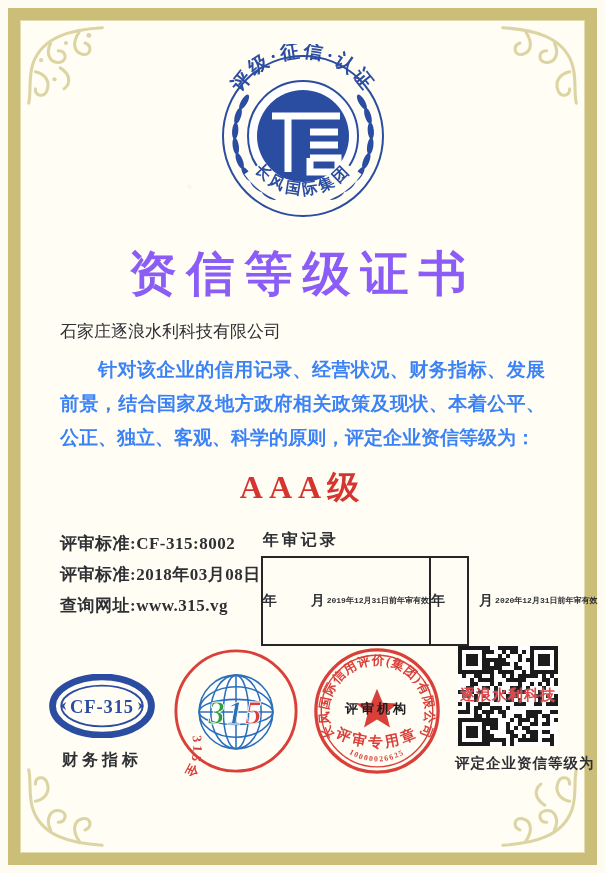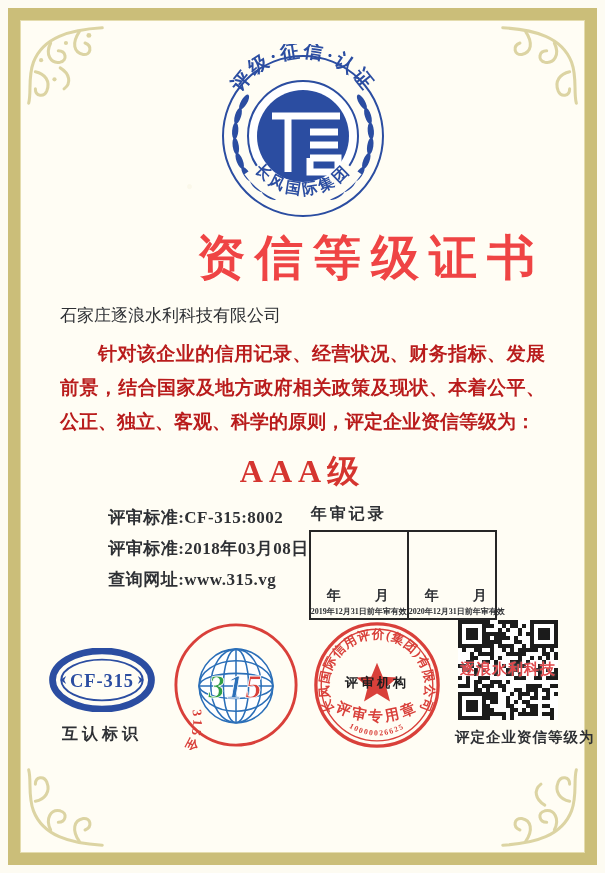--- a/index.html
+++ b/index.html
@@ -18,47 +18,47 @@
       #fffdf4;
   }
   .flourish{position:absolute;width:86px;height:86px;opacity:.9;}
   .flourish.tl{top:22px;left:22px;}
   .flourish.tr{top:22px;right:22px;transform:scaleX(-1);}
   .flourish.bl{bottom:22px;left:22px;transform:scaleY(-1);}
   .flourish.br{bottom:22px;right:22px;transform:scale(-1,-1);}
   .inner{position:absolute;inset:20px;padding:0 40px;}
   .emblem-wrap{text-align:center;margin-top:24px;}
   .title{
-    margin-top:2px;text-align:right;
+    margin-top:18px;text-align:center;
     font-family:"Liberation Sans","DejaVu Sans",sans-serif;
-    font-size:48px;font-weight:900;letter-spacing:10px;color:#ef4444;
+    font-size:48px;font-weight:900;letter-spacing:10px;color:#8b5cf6;
   }
   .credit-line{
     margin-top:4px;text-align:right;padding-right:4px;
     font-family:"Liberation Sans","DejaVu Sans",sans-serif;
     font-size:15px;font-weight:700;color:#3a3c40;letter-spacing:.5px;
   }
   .company{
     margin-top:14px;font-size:17px;font-weight:400;
     font-family:"Liberation Sans","DejaVu Sans",sans-serif;color:#2e3034;
   }
   .para{
     margin-top:10px;font-size:19px;font-weight:700;line-height:1.8;
-    text-align:justify;text-indent:2em;color:#b91c1c;
+    text-align:justify;text-indent:2em;color:#3b82f6;
   }
   .rating{
     margin-top:10px;text-align:center;
     font-size:32px;font-weight:700;letter-spacing:6px;color:#d5352f;
   }
-  .cols{display:flex;justify-content:center;margin-top:8px;}
+  .cols{display:flex;justify-content:flex-start;margin-top:18px;}
   .fields{font-size:17px;font-weight:700;line-height:31px;letter-spacing:.5px;}
-  .annual{width:188px;margin-top:2px;}
+  .annual{width:208px;margin-top:2px;font-family:Liberation Mono, monospace;}
   .annual-title{font-size:16px;font-weight:700;letter-spacing:3px;margin:0 0 5px 2px;}
   .annual-table{display:flex;border:2px solid #262626;height:86px;background:transparent;}
-  .annual-cell{flex:1;display:flex;flex-direction:column;justify-content:flex-end;align-items:center;}
+  .annual-cell{flex:1;display:flex;flex-direction:row;justify-content:flex-end;align-items:center;}
   .annual-cell + .annual-cell{border-left:2px solid #262626;}
   .ym{font-size:14px;font-weight:700;white-space:pre;letter-spacing:2px;}
   .note{font-size:8px;font-weight:700;letter-spacing:0;padding:1px 0 1px;white-space:nowrap;}
   .seal-row{display:flex;justify-content:space-between;align-items:flex-start;margin:0 -16px 0;}
   .cf-block{width:116px;text-align:center;padding-top:28px;}
   .cf-label{margin-top:8px;font-size:16px;font-weight:700;letter-spacing:4px;}
   .qr-block{width:106px;text-align:center;position:relative;}
   .qr-box{position:relative;width:100px;height:100px;margin:0 auto;}
   .qr-overlay{
     position:absolute;left:0;right:0;top:40px;text-align:center;
@@ -197,21 +197,21 @@
     <div class="seal-row">
 
       <div class="cf-block">
         <svg width="108" height="64" viewBox="0 0 110 66">
           <ellipse cx="55" cy="33" rx="51" ry="30" fill="none" stroke="#2b4da1" stroke-width="7"></ellipse>
           <ellipse cx="55" cy="33" rx="42" ry="21" fill="none" stroke="#2b4da1" stroke-width="2"></ellipse>
           <polygon points="12,33 18,29 16,33 18,37" fill="#2b4da1"></polygon>
           <polygon points="98,33 92,29 94,33 92,37" fill="#2b4da1"></polygon>
           <text x="55" y="40" text-anchor="middle" font-size="19" font-weight="bold" fill="#2b4da1" letter-spacing="1">CF-315</text>
         </svg>
-        <div class="cf-label">互认标识</div>
+        <div class="cf-label">财务指标</div>
       </div>
 
       <svg width="126" height="130" viewBox="0 0 130 130">
         <defs>
             <path id="gsRing" d="M20,91 A52,52 0 1 1 19.99,90.95"></path>
           </defs>
         <circle cx="65" cy="65" r="62" fill="none" stroke="#d9403a" stroke-width="3"></circle>
         <text font-size="13.5" font-weight="bold" fill="#d9403a" letter-spacing="2.5">
           <textPath href="#gsRing" startOffset="0%">315全国征信系统诚信企业认证</textPath>
         </text>

